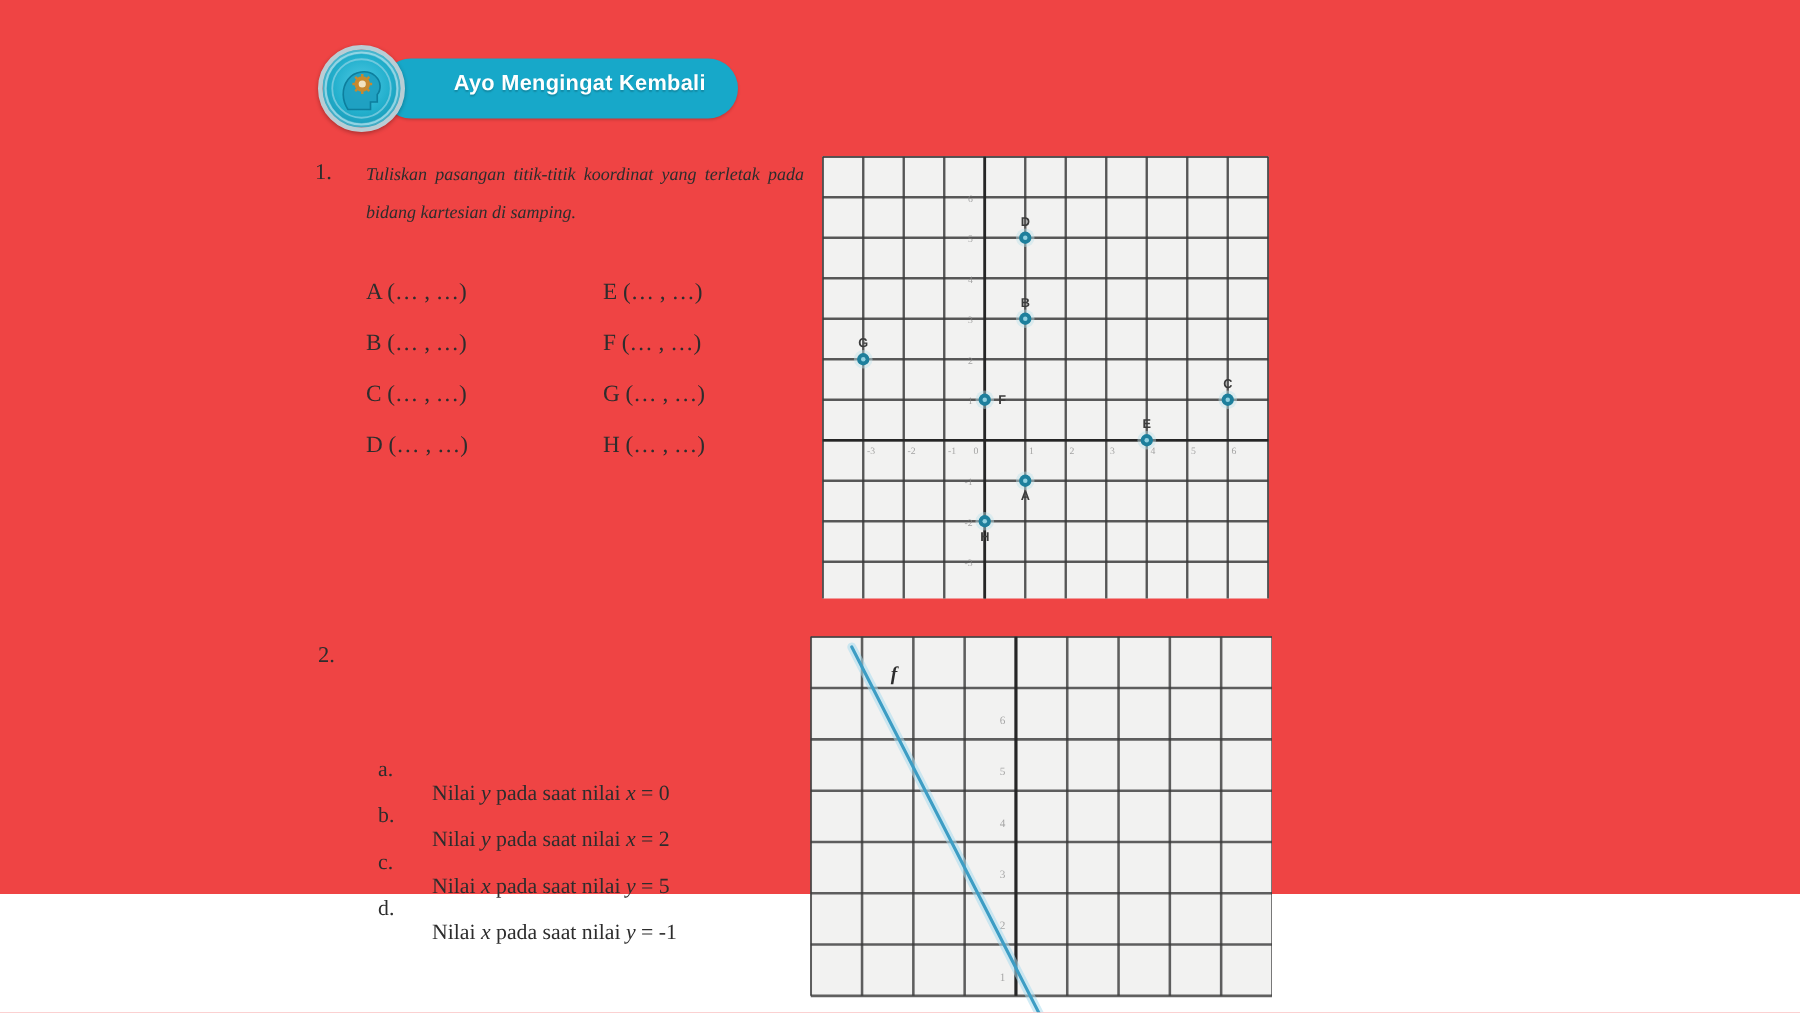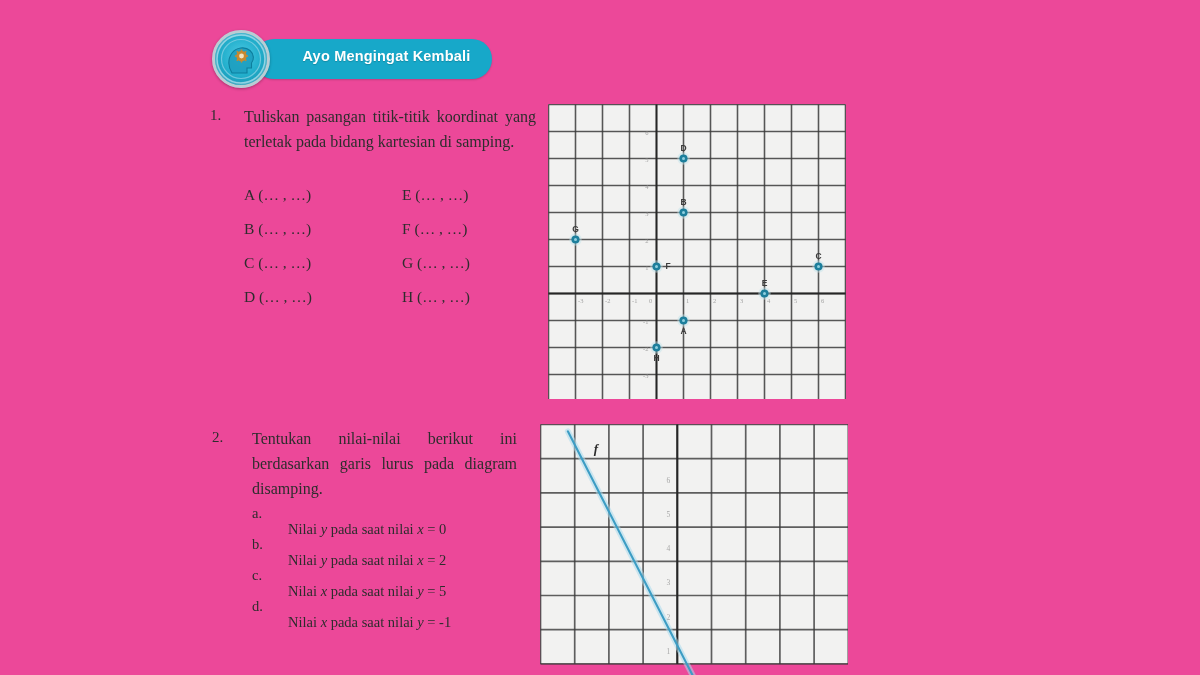--- a/index.html
+++ b/index.html
@@ -6,22 +6,22 @@
   * { box-sizing: border-box; }
   html, body {
     margin: 0; padding: 0;
     width: 1200px; height: 675px;
     background: #ffffff;
     font-family: "Liberation Serif", serif;
     overflow: hidden;
   }
   #page {
     position: relative;
-    width: 1200px; height: 675px;
-    background: #ec4899;
+    width: 1200px; height: 596px;
+    background: #ef4444;
   }
 
   
   #badge-wrap {
     position: absolute;
     left: 212px; top: 30px;
     width: 280px; height: 58px;
   }
   #badge-pill {
     position: absolute;
@@ -55,24 +55,25 @@
     overflow: hidden;
   }
   #badge-icon svg { position: absolute; left: 0; top: 0; }
   .qnum {
     position: absolute;
     font-size: 15px;
     color: #2d2d2d;
   }
   .qtext {
     position: absolute;
-    font-size: 16px;
+    font-size: 12px;
     line-height: 25px;
     color: #2d2d2d;
     text-align: justify;
+    font-style: italic;
   }
   #q1-num { left: 210px; top: 107px; }
   #q1-text { left: 244px; top: 104px; width: 292px; }
 
   
   .blank-grid {
     position: absolute;
     left: 244px; top: 186px;
     width: 300px;
   }
@@ -167,21 +168,20 @@
       <div class="blank-cell left">C (… , …)</div>
       <div class="blank-cell">G (… , …)</div>
     </div>
     <div class="blank-row">
       <div class="blank-cell left">D (… , …)</div>
       <div class="blank-cell">H (… , …)</div>
     </div>
   </div>
 
   <div class="qnum" id="q2-num">2.</div>
-  <div class="qtext" id="q2-text">Tentukan nilai-nilai berikut ini berdasarkan garis lurus pada diagram disamping.</div>
 
   <div class="sublist">
     <div class="subitem">
       <span class="subletter">a.</span>
       <span class="subbody"><span>Nilai </span><span class="mvar">y</span><span> pada saat nilai </span><span class="mvar">x</span><span> = 0</span></span>
     </div>
     <div class="subitem">
       <span class="subletter">b.</span>
       <span class="subbody"><span>Nilai </span><span class="mvar">y</span><span> pada saat nilai </span><span class="mvar">x</span><span> = 2</span></span>
     </div>

